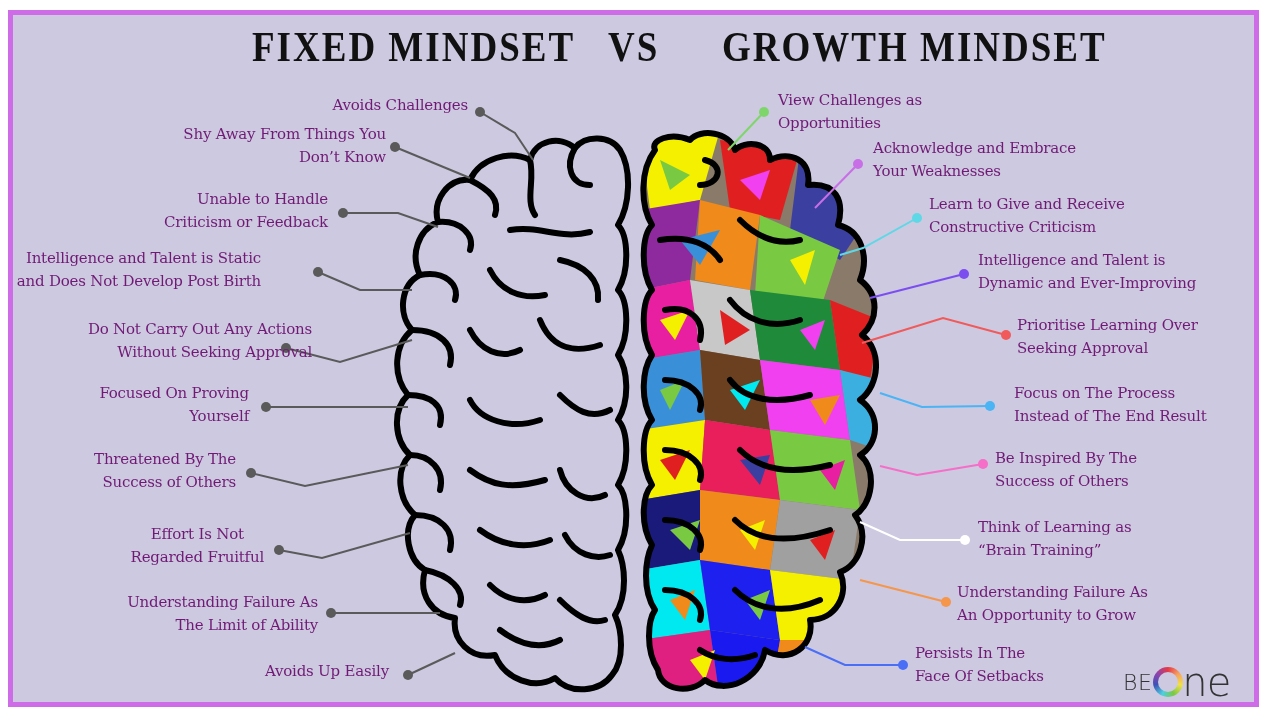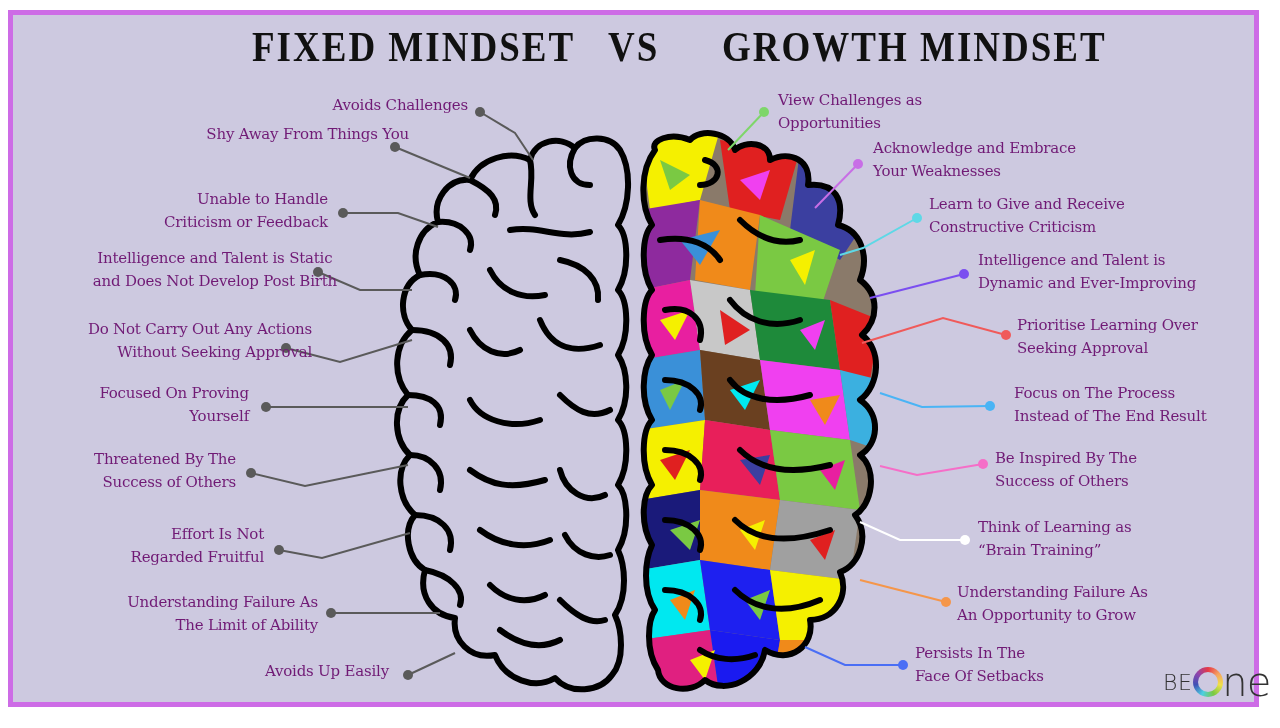--- a/index.html
+++ b/index.html
@@ -22,21 +22,21 @@
     position:absolute; font-family:"DejaVu Serif", serif; font-size:15px; line-height:23px;
     color:#701a75; white-space:nowrap; letter-spacing:-0.2px;
   }
   .label.left { text-align:right; }
   .label.right { text-align:left; }
   .label span { display:block; }
   .logo {
     position:absolute; left:1123px; top:660px; height:44px; display:flex; align-items:center;
     font-family:"DejaVu Sans", sans-serif; color:#333;
   }
-  .logo .be { font-size:22px; font-weight:300; letter-spacing:0.5px; margin-right:1px;margin-left:40px; }
+  .logo .be { font-size:22px; font-weight:300; letter-spacing:0.5px; margin-right:1px; }
   .logo .ring { width:30px; height:30px; border-radius:50%; position:relative;
     background:conic-gradient(#e63946, #f4a261, #f1e048, #7ac943, #4dd0e1, #3f51b5, #8e44ad, #e63946); }
   .logo .ring::after { content:""; position:absolute; left:5px; top:5px; width:20px; height:20px; border-radius:50%; background:#cdc9e0; }
   .logo .ne { font-size:40px; font-weight:200; margin-left:-1px; line-height:40px; letter-spacing:-1px; color:#333; }
 </style>
 </head>
 <body>
 
 <div class="frame"></div>
 
@@ -196,44 +196,45 @@
     <circle cx="983" cy="464" r="5" fill="#f56ec8"></circle>
     <circle cx="965" cy="540" r="5" fill="#ffffff"></circle>
     <circle cx="946" cy="602" r="5" fill="#f5964a"></circle>
     <circle cx="903" cy="665" r="5" fill="#4a6ef5"></circle>
   </g>
 </svg>
 
 <div class="label left" style="right:812px; top:94px;">
   <span>Avoids Challenges</span>
 </div>
-<div class="label left" style="right:871px; top:123px;">
+<div class="label left" style="right:894px; top:123px;">
   <span>Shy Away From Things You</span>
+  <span>Don’t Know</span>
 </div>
 <div class="label left" style="right:952px; top:188px;">
   <span>Unable to Handle</span>
   <span>Criticism or Feedback</span>
 </div>
-<div class="label left" style="right:943px; top:247px;text-align:center;">
+<div class="label left" style="right:1019px; top:247px;">
   <span>Intelligence and Talent is Static</span>
   <span>and Does Not Develop Post Birth</span>
 </div>
 <div class="label left" style="right:968px; top:318px;">
   <span>Do Not Carry Out Any Actions</span>
   <span>Without Seeking Approval</span>
 </div>
 <div class="label left" style="right:1031px; top:382px;">
   <span>Focused On Proving</span>
   <span>Yourself</span>
 </div>
 <div class="label left" style="right:1044px; top:448px;">
   <span>Threatened By The</span>
   <span>Success of Others</span>
 </div>
-<div class="label left" style="right:1016px; top:523px;">
+<div class="label left" style="right:1016px; top:523px;text-align:center;">
   <span>Effort Is Not</span>
   <span>Regarded Fruitful</span>
 </div>
 <div class="label left" style="right:962px; top:591px;">
   <span>Understanding Failure As</span>
   <span>The Limit of Ability</span>
 </div>
 <div class="label left" style="right:891px; top:660px;">
   <span>Avoids Up Easily</span>
 </div>

